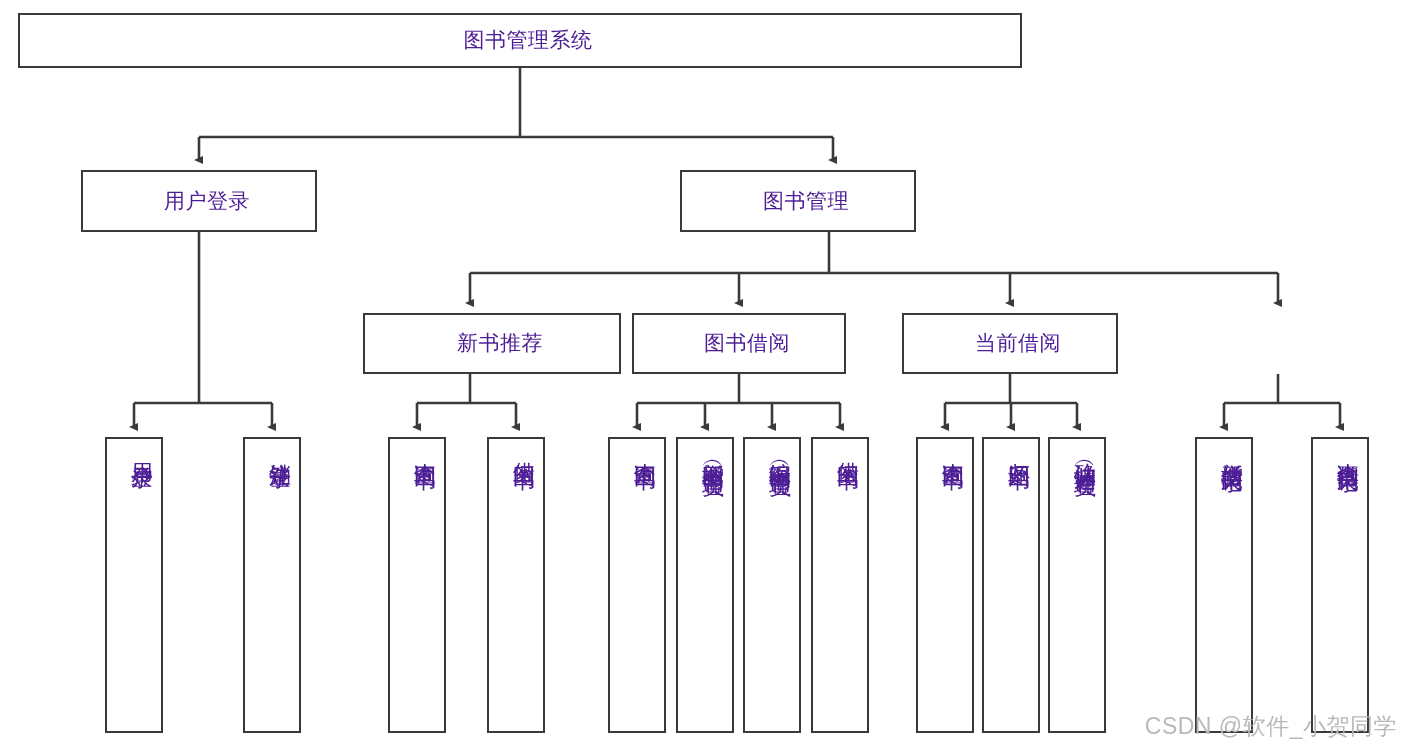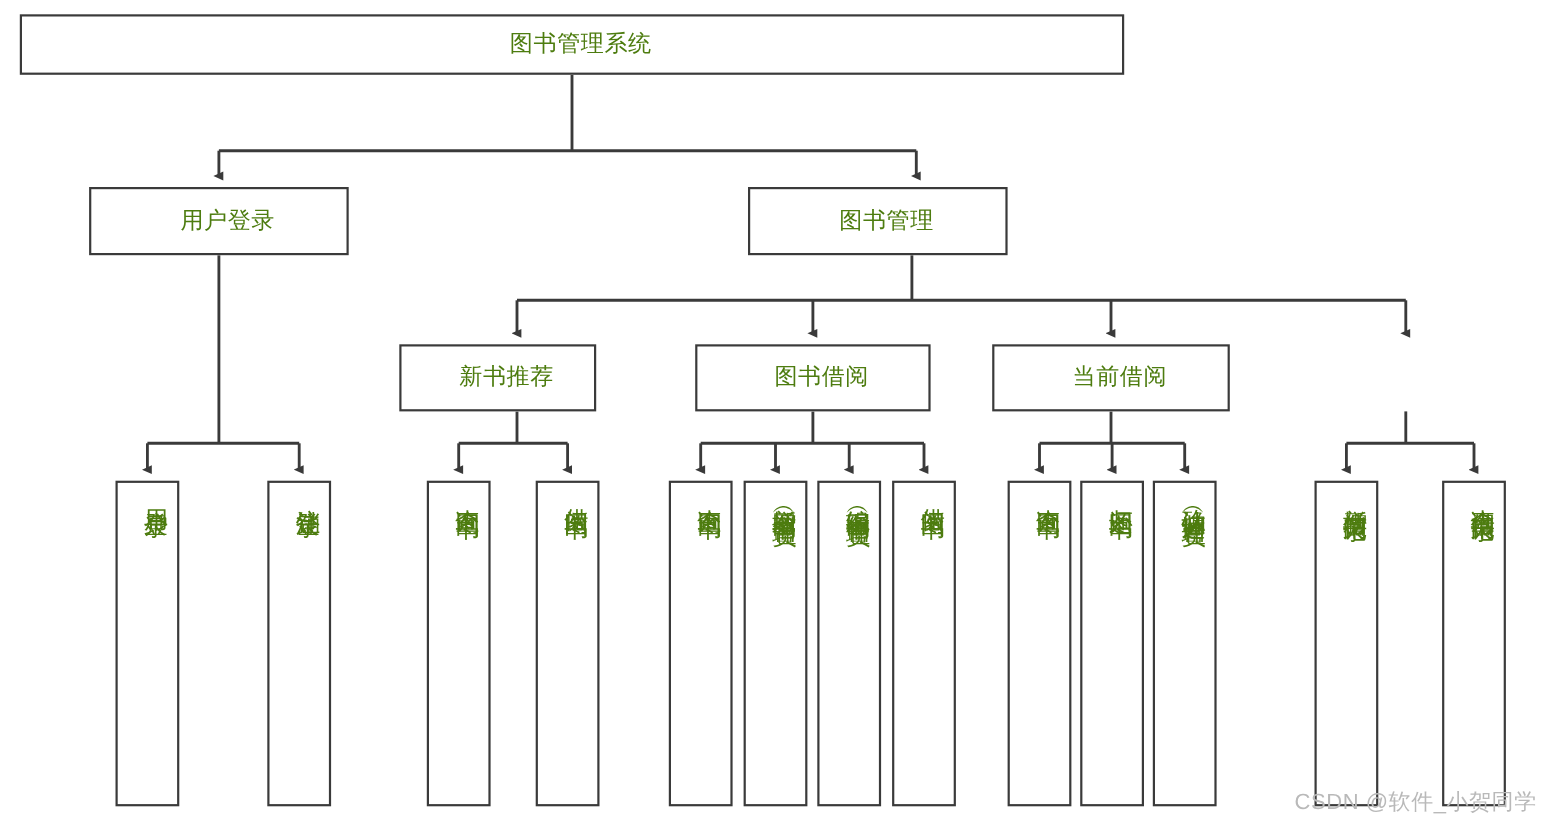--- a/index.html
+++ b/index.html
@@ -22,21 +22,21 @@
     left: 0;
     top: 0;
     width: 1405px;
     height: 747px;
   }
   .node {
     position: absolute;
     box-sizing: border-box;
     border: 2px solid #3a3a3a;
     background: #ffffff;
-    color: #4d7c0f;
+    color: #4c1d95;
     display: flex;
     align-items: center;
     justify-content: center;
     text-align: left;
     z-index: 2;
     padding-left: 16px;
   }
   .node-label {
     display: block;
     line-height: 1.18;
@@ -54,21 +54,21 @@
     text-orientation: upright;
     font-size: 22px;
     letter-spacing: 2px;
     line-height: 1.0;
     white-space: nowrap;
   }
   .watermark {
     position: absolute;
     right: 8px;
     bottom: 5px;
-    font-size: 20px;
+    font-size: 23px;
     color: #b9b9b9;
     z-index: 5;
     white-space: nowrap;
     letter-spacing: 0.5px;
     margin-left: 20px;
   }
 </style>
 </head>
 <body>
 
@@ -128,21 +128,21 @@
     <span class="node-label">图书管理系统</span>
   </div>
 
   <div class="node horizontal" style="left:81px; top:170px; width:236px; height:62px;">
     <span class="node-label">用户登录</span>
   </div>
   <div class="node horizontal" style="left:680px; top:170px; width:236px; height:62px;">
     <span class="node-label">图书管理</span>
   </div>
 
-  <div class="node horizontal" style="left:363px; top:313px; width:179px; height:61px;">
+  <div class="node horizontal" style="left:363px; top:313px; width:258px; height:61px;">
     <span class="node-label">新书推荐</span>
   </div>
   <div class="node horizontal" style="left:632px; top:313px; width:214px; height:61px;">
     <span class="node-label">图书借阅</span>
   </div>
   <div class="node horizontal" style="left:902px; top:313px; width:216px; height:61px;">
     <span class="node-label">当前借阅</span>
   </div>
 
   <div class="node vertical" style="left:105px; top:437px; width:58px; height:296px;">

